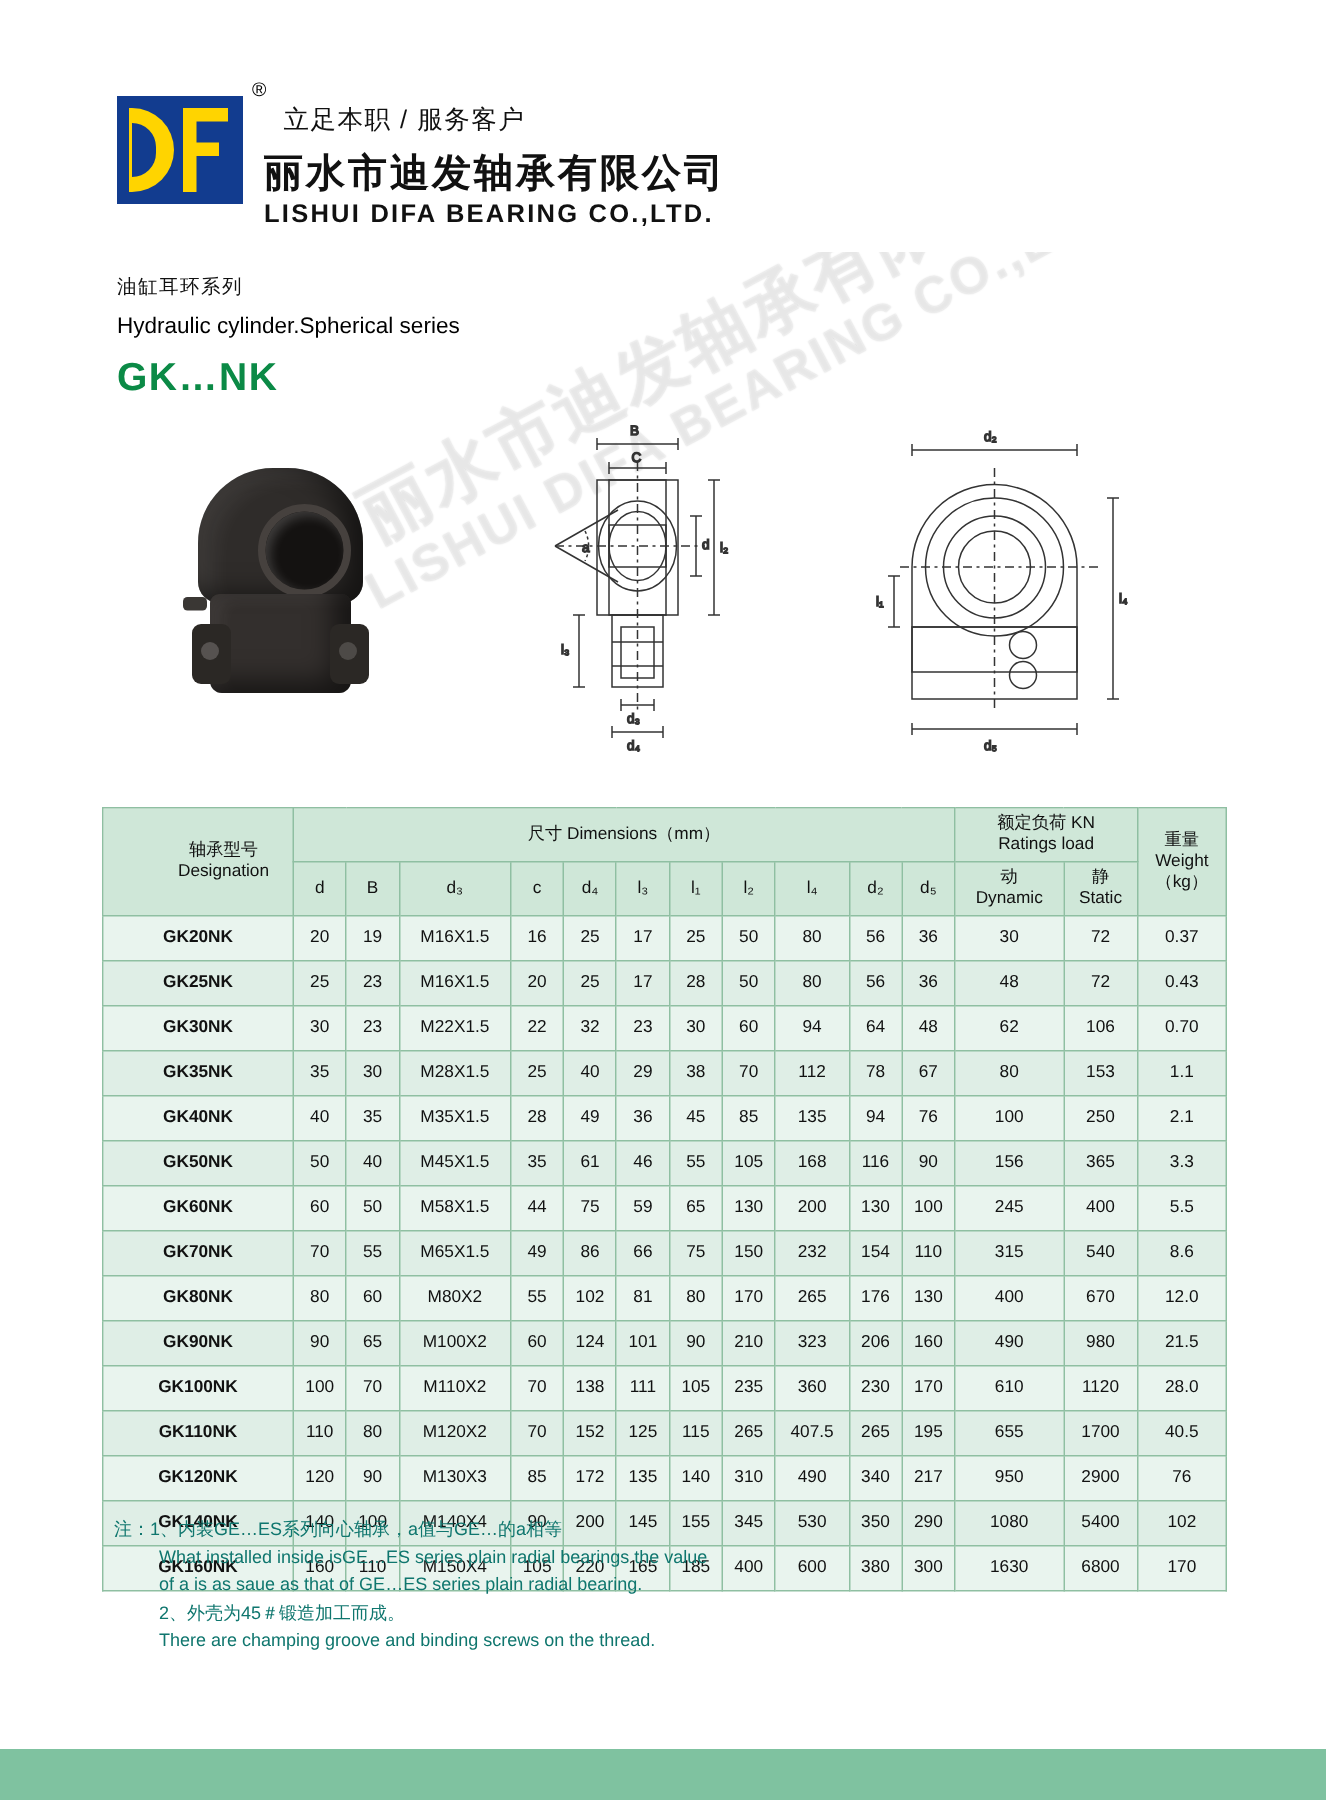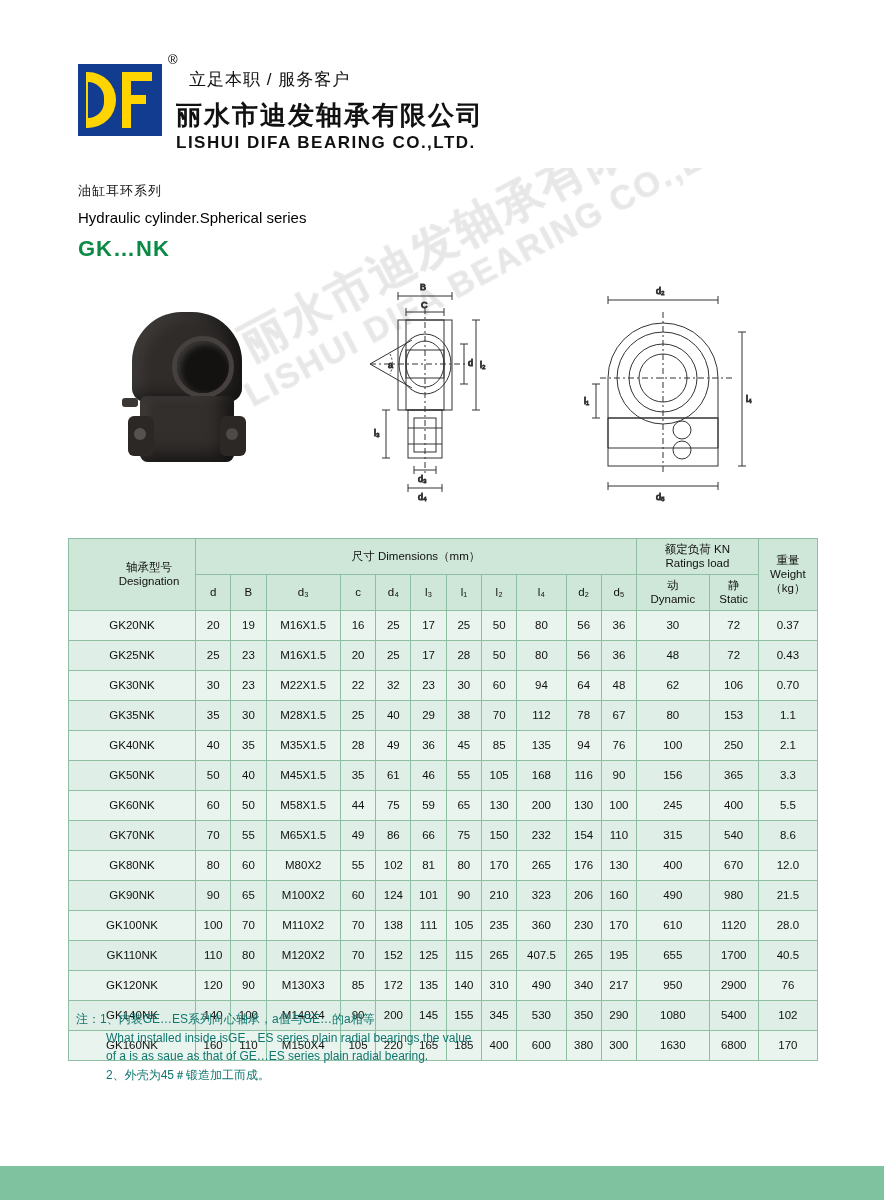--- a/index.html
+++ b/index.html
@@ -85,21 +85,21 @@
     font-size:13px;color:#111;letter-spacing:1px;
     z-index:10;
   }
   .title-en{
     position:absolute;left:78px;top:209px;
     font-size:15px;color:#000000;
     z-index:10;
   }
   .title-code{
     position:absolute;left:78px;top:236px;
-    font-size:22px;font-weight:bold;color:#0b8a46;letter-spacing:1px;
+    font-size:26px;font-weight:bold;color:#0b8a46;letter-spacing:1px;
     z-index:10;
   }
 
   
   .draw-area{position:absolute;left:0;top:268px;width:884px;height:262px;z-index:8;}
 
   
   .photo{
     position:absolute;left:122px;top:44px;width:130px;height:160px;
   }
@@ -155,21 +155,21 @@
     font-weight:normal;
     padding:3px 2px;
     line-height:1.25;
   }
   tbody td{
     background:#e9f4ee;
     padding:4px 2px;
     height:21px;
   }
   tbody tr:nth-child(even) td{background:#dfeee6;}
-  td.first, th.first{font-weight:normal;}
+  td.first, th.first{font-weight:bold;}
   .hdr-desig{width:88px;padding-left:36px;}
 
   
   .notes{
     position:absolute;left:76px;top:1010px;width:740px;
     font-size:12px;line-height:1.55;color:#0f766e;z-index:10;
   }
   .notes .ind{padding-left:30px;}
 
   
@@ -612,20 +612,21 @@
           </tr>
         </tbody>
     </table>
   </div>
 
   <div class="notes">
     <div>注：1、内装GE…ES系列向心轴承，a值与GE…的a相等</div>
     <div class="ind">What installed inside isGE…ES series plain radial bearings the value</div>
     <div class="ind">of a is as saue as that of GE…ES series plain radial bearing.</div>
     <div class="ind">2、外壳为45＃锻造加工而成。</div>
+    <div class="ind">There are champing groove and binding screws on the thread.</div>
   </div>
 
   <div class="watermark">
     <div class="wm-text wm1">丽水市迪发轴承有限公司</div>
     <div class="wm-text wm2">LISHUI DIFA BEARING CO.,LTD.</div>
   </div>
 
   <div class="bottom-bar"></div>
 </div>
 

